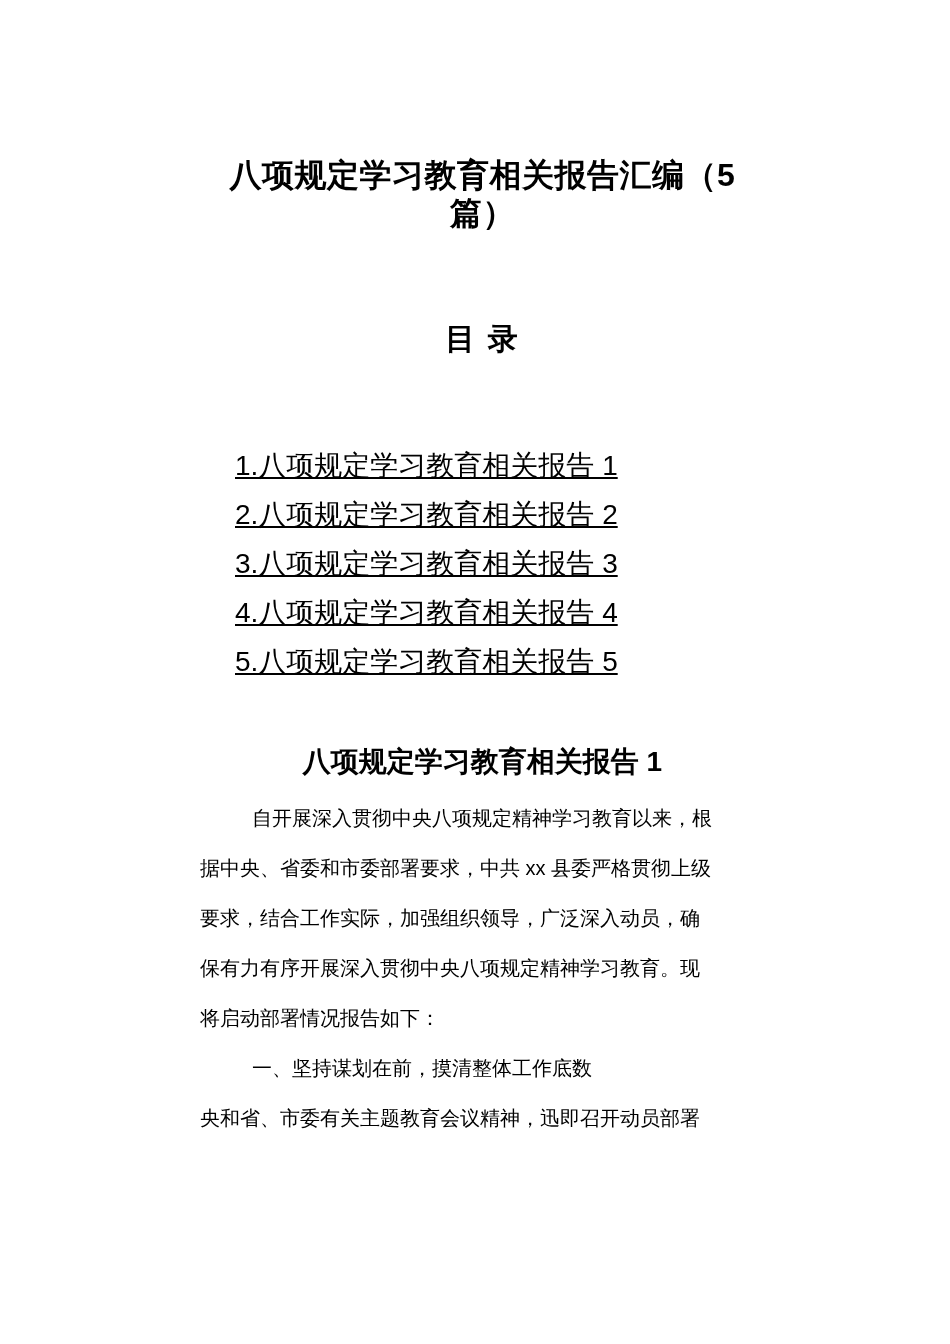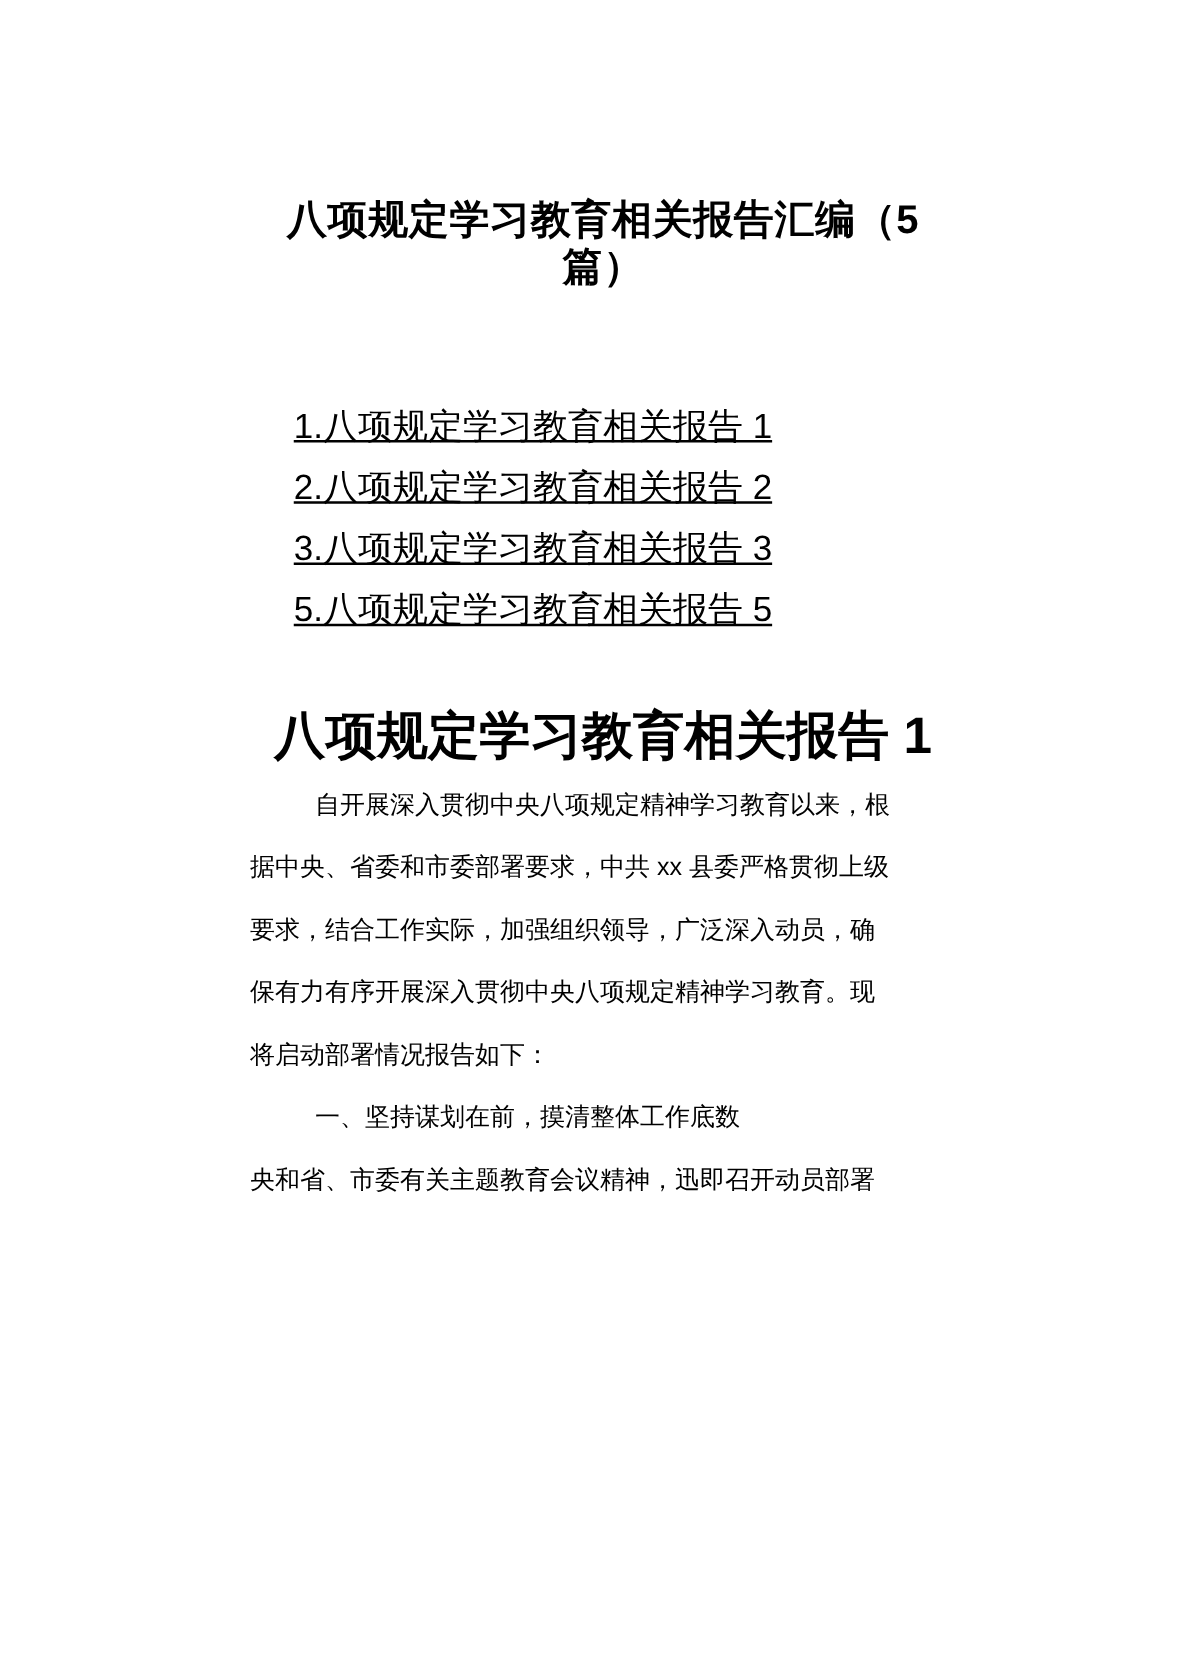--- a/index.html
+++ b/index.html
@@ -39,21 +39,21 @@
   }
   .toc-item {
     font-size: 28px;
     line-height: 49px;
     font-weight: 400;
     white-space: nowrap;
     text-decoration: underline;
   }
   .section-heading {
     margin-top: 57px;
-    font-size: 41px;
+    font-size: 28px;
     line-height: 38px;
     font-weight: 700;
     text-align: center;
   }
   .body-text {
     margin-top: 12px;
   }
   .body-line {
     font-size: 20px;
     line-height: 50px;
@@ -65,26 +65,28 @@
   }
 </style>
 </head>
 <body>
 
 <div class="page">
   <div class="content">
 
     <div class="doc-title">八项规定学习教育相关报告汇编（5 篇）</div>
 
+    <div class="toc-heading">目 录</div>
 
     <div class="toc-list">
 
     <div class="toc-item">1.八项规定学习教育相关报告 1</div>
         <div class="toc-item">2.八项规定学习教育相关报告 2</div>
         <div class="toc-item">3.八项规定学习教育相关报告 3</div>
+        <div class="toc-item">4.八项规定学习教育相关报告 4</div>
         <div class="toc-item">5.八项规定学习教育相关报告 5</div>
       </div>
 
     <div class="section-heading">八项规定学习教育相关报告 1</div>
 
     <div class="body-text">
 
     <div class="body-line indent">自开展深入贯彻中央八项规定精神学习教育以来，根</div>
         <div class="body-line">据中央、省委和市委部署要求，中共 xx 县委严格贯彻上级</div>
         <div class="body-line">要求，结合工作实际，加强组织领导，广泛深入动员，确</div>

